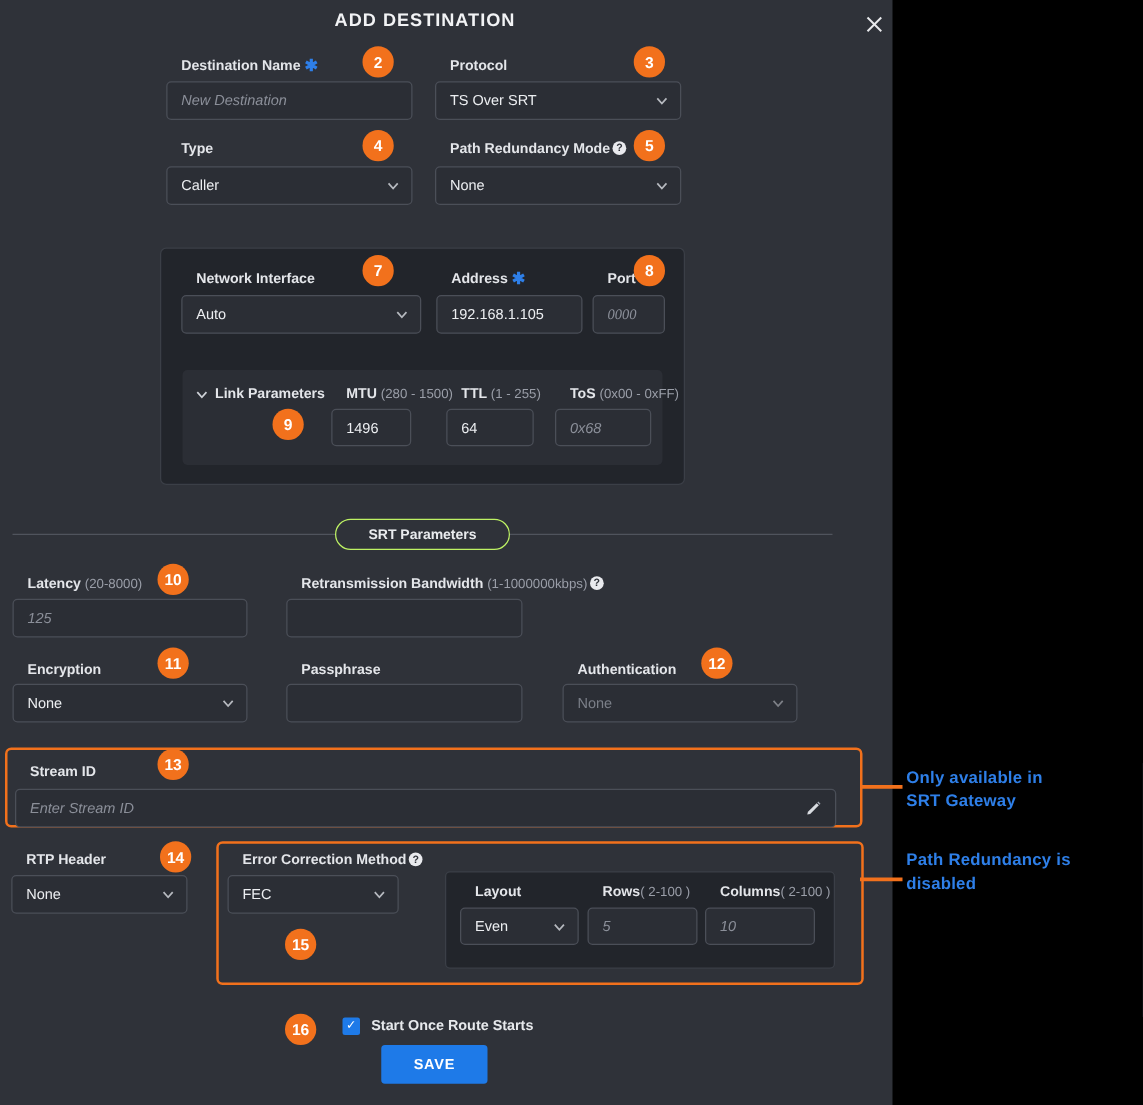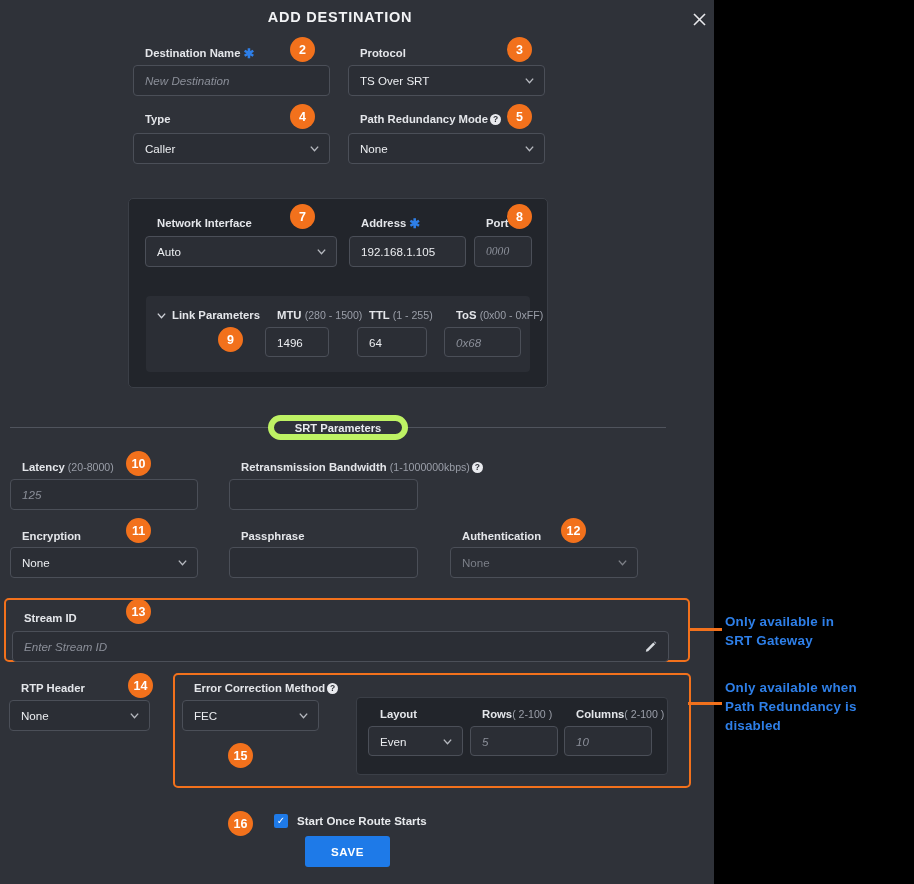--- a/index.html
+++ b/index.html
@@ -76,21 +76,21 @@
     font-size: 11.3px; font-weight: bold; color: #e4e6ea;
     display: flex; align-items: center; gap: 5px; cursor: pointer;
   }
 
   
   .div-line {
     position: absolute; top: 427px; height: 1px; background: #50545d;
   }
   .srt-pill {
     position: absolute; left: 268px; top: 415px; width: 140px; height: 25px;
-    border: 6px solid #bef264; border-radius: 13px;
+    border: 1px solid #bef264; border-radius: 13px;
     display: flex; align-items: center; justify-content: center;
     font-size: 11.2px; font-weight: bold; color: #e9ebee;
   }
 
   
   .hl {
     position: absolute; border: 2.5px solid #f2711c; border-radius: 5px;
   }
   .conn { position: absolute; background: #f2711c; }
 
@@ -362,21 +362,20 @@
 
   <div class="conn" style="left:688px; top:628px; width:34px; height:2.5px;"></div>
   <div class="conn" style="left:688px; top:702px; width:34px; height:2.5px;"></div>
 
   <div class="anno" style="left:725px; top:612px; width:180px;">
     <div>Only available in</div>
     <div>SRT Gateway</div>
   </div>
 
   <div class="anno" style="left:725px; top:678px; width:185px;">
-    <div>Only available when</div>
     <div>Path Redundancy  is</div>
     <div>disabled</div>
   </div>
 
   <div class="badge" style="left:290px; top:37px;">2</div>
   <div class="badge" style="left:507px; top:37px;">3</div>
   <div class="badge" style="left:290px; top:104px;">4</div>
   <div class="badge" style="left:507px; top:104px;">5</div>
   <div class="badge" style="left:290px; top:204px;">7</div>
   <div class="badge" style="left:507px; top:204px;">8</div>

